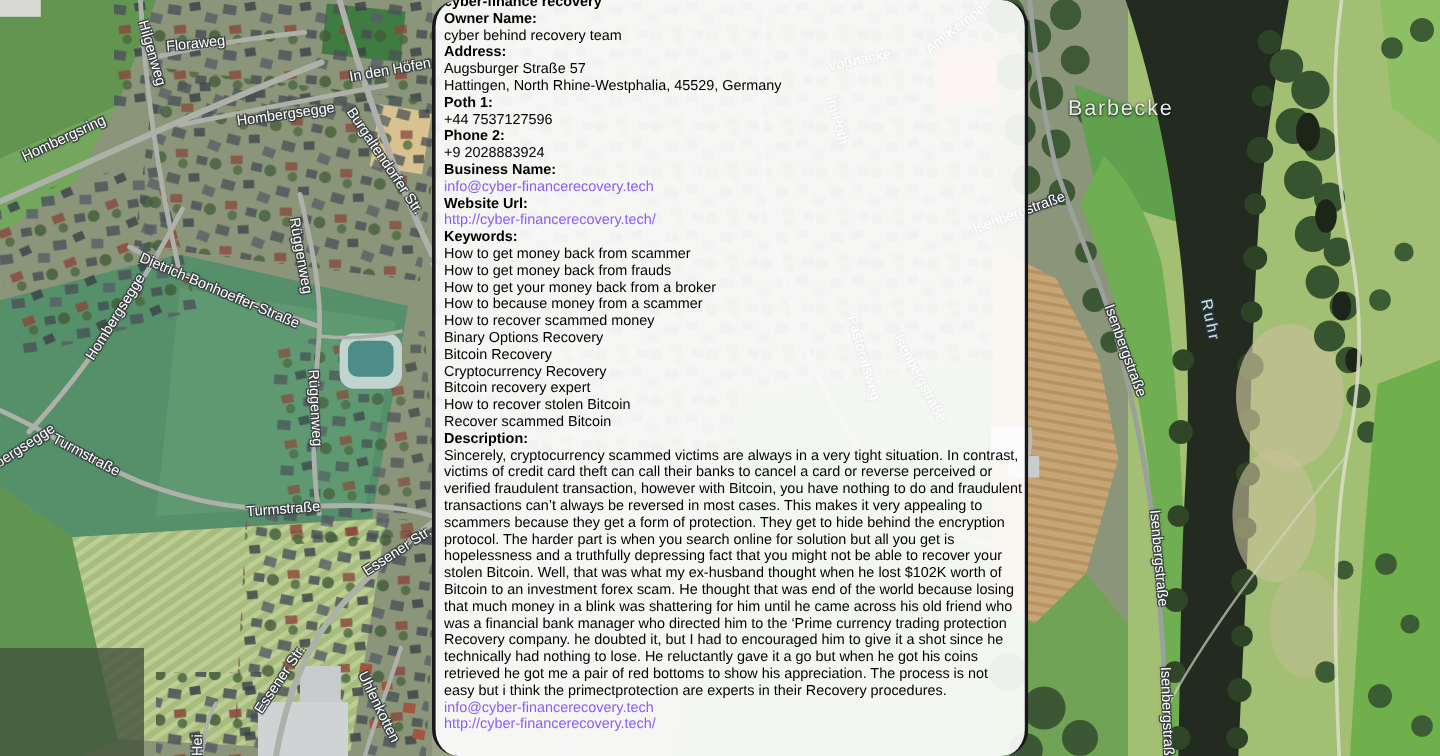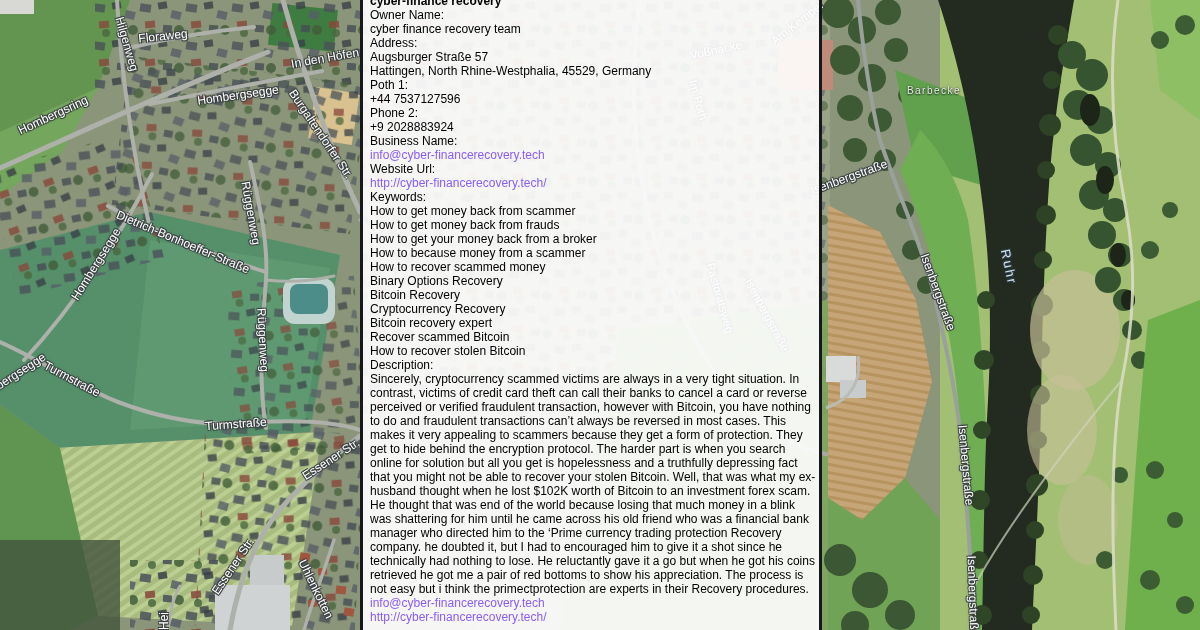--- a/index.html
+++ b/index.html
@@ -8,39 +8,40 @@
     font-family:"Liberation Sans",sans-serif;background:#8b9579;
   }
   #map{position:absolute;inset:0;width:1200px;height:630px;}
   #map svg{display:block;}
   #map-labels{position:absolute;inset:0;z-index:1;pointer-events:none;}
   .map-label{
     position:absolute;white-space:nowrap;color:#fff;font-size:12px;
     text-shadow:-1px -1px 0 #3b4043,1px -1px 0 #3b4043,-1px 1px 0 #3b4043,1px 1px 0 #3b4043,0 0 3px rgba(0,0,0,.55);
   }
   .map-label.locality{
-    font-size:10px;letter-spacing:1.5px;color:#ececec;
+    font-size:18px;letter-spacing:1.5px;color:#ececec;
     text-shadow:0 0 2px rgba(0,0,0,.7),0 1px 2px rgba(0,0,0,.6);
   }
   .map-label.water{
     font-size:13px;letter-spacing:2px;color:#d4e4ee;
     text-shadow:-1px -1px 0 #2c3e4a,1px -1px 0 #2c3e4a,-1px 1px 0 #2c3e4a,1px 1px 0 #2c3e4a;
   }
   
   .panel{
-    position:absolute;left:360px;top:0;width:462px;height:630px;z-index:2;
+    position:absolute;left:360px;top:0;width:497px;height:630px;z-index:2;
     box-sizing:border-box;
     background:rgba(255,255,255,0.91);
     border-left:3px solid #17181b;border-right:3px solid #17181b;
     padding:0 2px 0 7px;
     font-size:12px;line-height:14px;color:#000;
     overflow:hidden;
+    border-radius:22px;
   }
   .panel .title{font-weight:bold;margin-top:-6px;}
-  .panel .label{font-weight:normal;}
+  .panel .label{font-weight:bold;}
   .panel a.link{color:#8b5cf6;display:block;cursor:pointer;}
   .panel .desc{white-space:normal;}
 </style>
 </head>
 <body>
 
 <div id="map">
   <svg width="1200" height="630" viewBox="0 0 1200 630" aria-hidden="true">
     <defs>
       <pattern id="houses" width="46" height="38" patternUnits="userSpaceOnUse">
@@ -265,21 +266,21 @@
       <span class="map-label street" style="left: 797px; top: 23px; transform: translate(-50%, -50%) rotate(-38deg);">Am Kempel</span>
       <span class="map-label street" style="left: 698px; top: 100px; transform: translate(-50%, -50%) rotate(74deg);">Im Poth</span>
       <span class="map-label street" style="left: 720px; top: 298px; transform: translate(-50%, -50%) rotate(74deg);">Pastoratsweg</span>
       <span class="map-label street" style="left: 767px; top: 315px; transform: translate(-50%, -50%) rotate(62deg);">Isenbergstraße</span>
     </div>
 </div>
 
 <div class="panel">
   <div class="title">cyber-finance recovery</div>
   <div class="label">Owner Name:</div>
-  <div>cyber finance recovery team</div>
+  <div>cyber behind recovery team</div>
   <div class="label">Address:</div>
   <div>Augsburger Straße 57</div>
   <div>Hattingen, North Rhine-Westphalia, 45529, Germany</div>
   <div class="label">Poth 1:</div>
   <div>+44 7537127596</div>
   <div class="label">Phone 2:</div>
   <div>+9 2028883924</div>
   <div class="label">Business Name:</div>
   <a class="link">info@cyber-financerecovery.tech</a>
   <div class="label">Website Url:</div>
@@ -288,20 +289,20 @@
   <div>
       <div>How to get money back from scammer</div>
       <div>How to get money back from frauds</div>
       <div>How to get your money back from a broker</div>
       <div>How to because money from a scammer</div>
       <div>How to recover scammed money</div>
       <div>Binary Options Recovery</div>
       <div>Bitcoin Recovery</div>
       <div>Cryptocurrency Recovery</div>
       <div>Bitcoin recovery expert</div>
+      <div>How to recover stolen Bitcoin</div>
       <div>Recover scammed Bitcoin</div>
-      <div>How to recover stolen Bitcoin</div>
     </div>
   <div class="label">Description:</div>
   <div class="desc">Sincerely, cryptocurrency scammed victims are always in a very tight situation. In contrast, victims of credit card theft can call their banks to cancel a card or reverse perceived or verified fraudulent transaction, however with Bitcoin, you have nothing to do and fraudulent transactions can’t always be reversed in most cases. This makes it very appealing to scammers because they get a form of protection. They get to hide behind the encryption protocol. The harder part is when you search online for solution but all you get is hopelessness and a truthfully depressing fact that you might not be able to recover your stolen Bitcoin. Well, that was what my ex-husband thought when he lost $102K worth of Bitcoin to an investment forex scam. He thought that was end of the world because losing that much money in a blink was shattering for him until he came across his old friend who was a financial bank manager who directed him to the ‘Prime currency trading protection Recovery company. he doubted it, but I had to encouraged him to give it a shot since he technically had nothing to lose. He reluctantly gave it a go but when he got his coins retrieved he got me a pair of red bottoms to show his appreciation. The process is not easy but i think the primectprotection are experts in their Recovery procedures.</div>
   <a class="link">info@cyber-financerecovery.tech</a>
   <a class="link">http://cyber-financerecovery.tech/</a>
 </div>
 
 </body></html>

